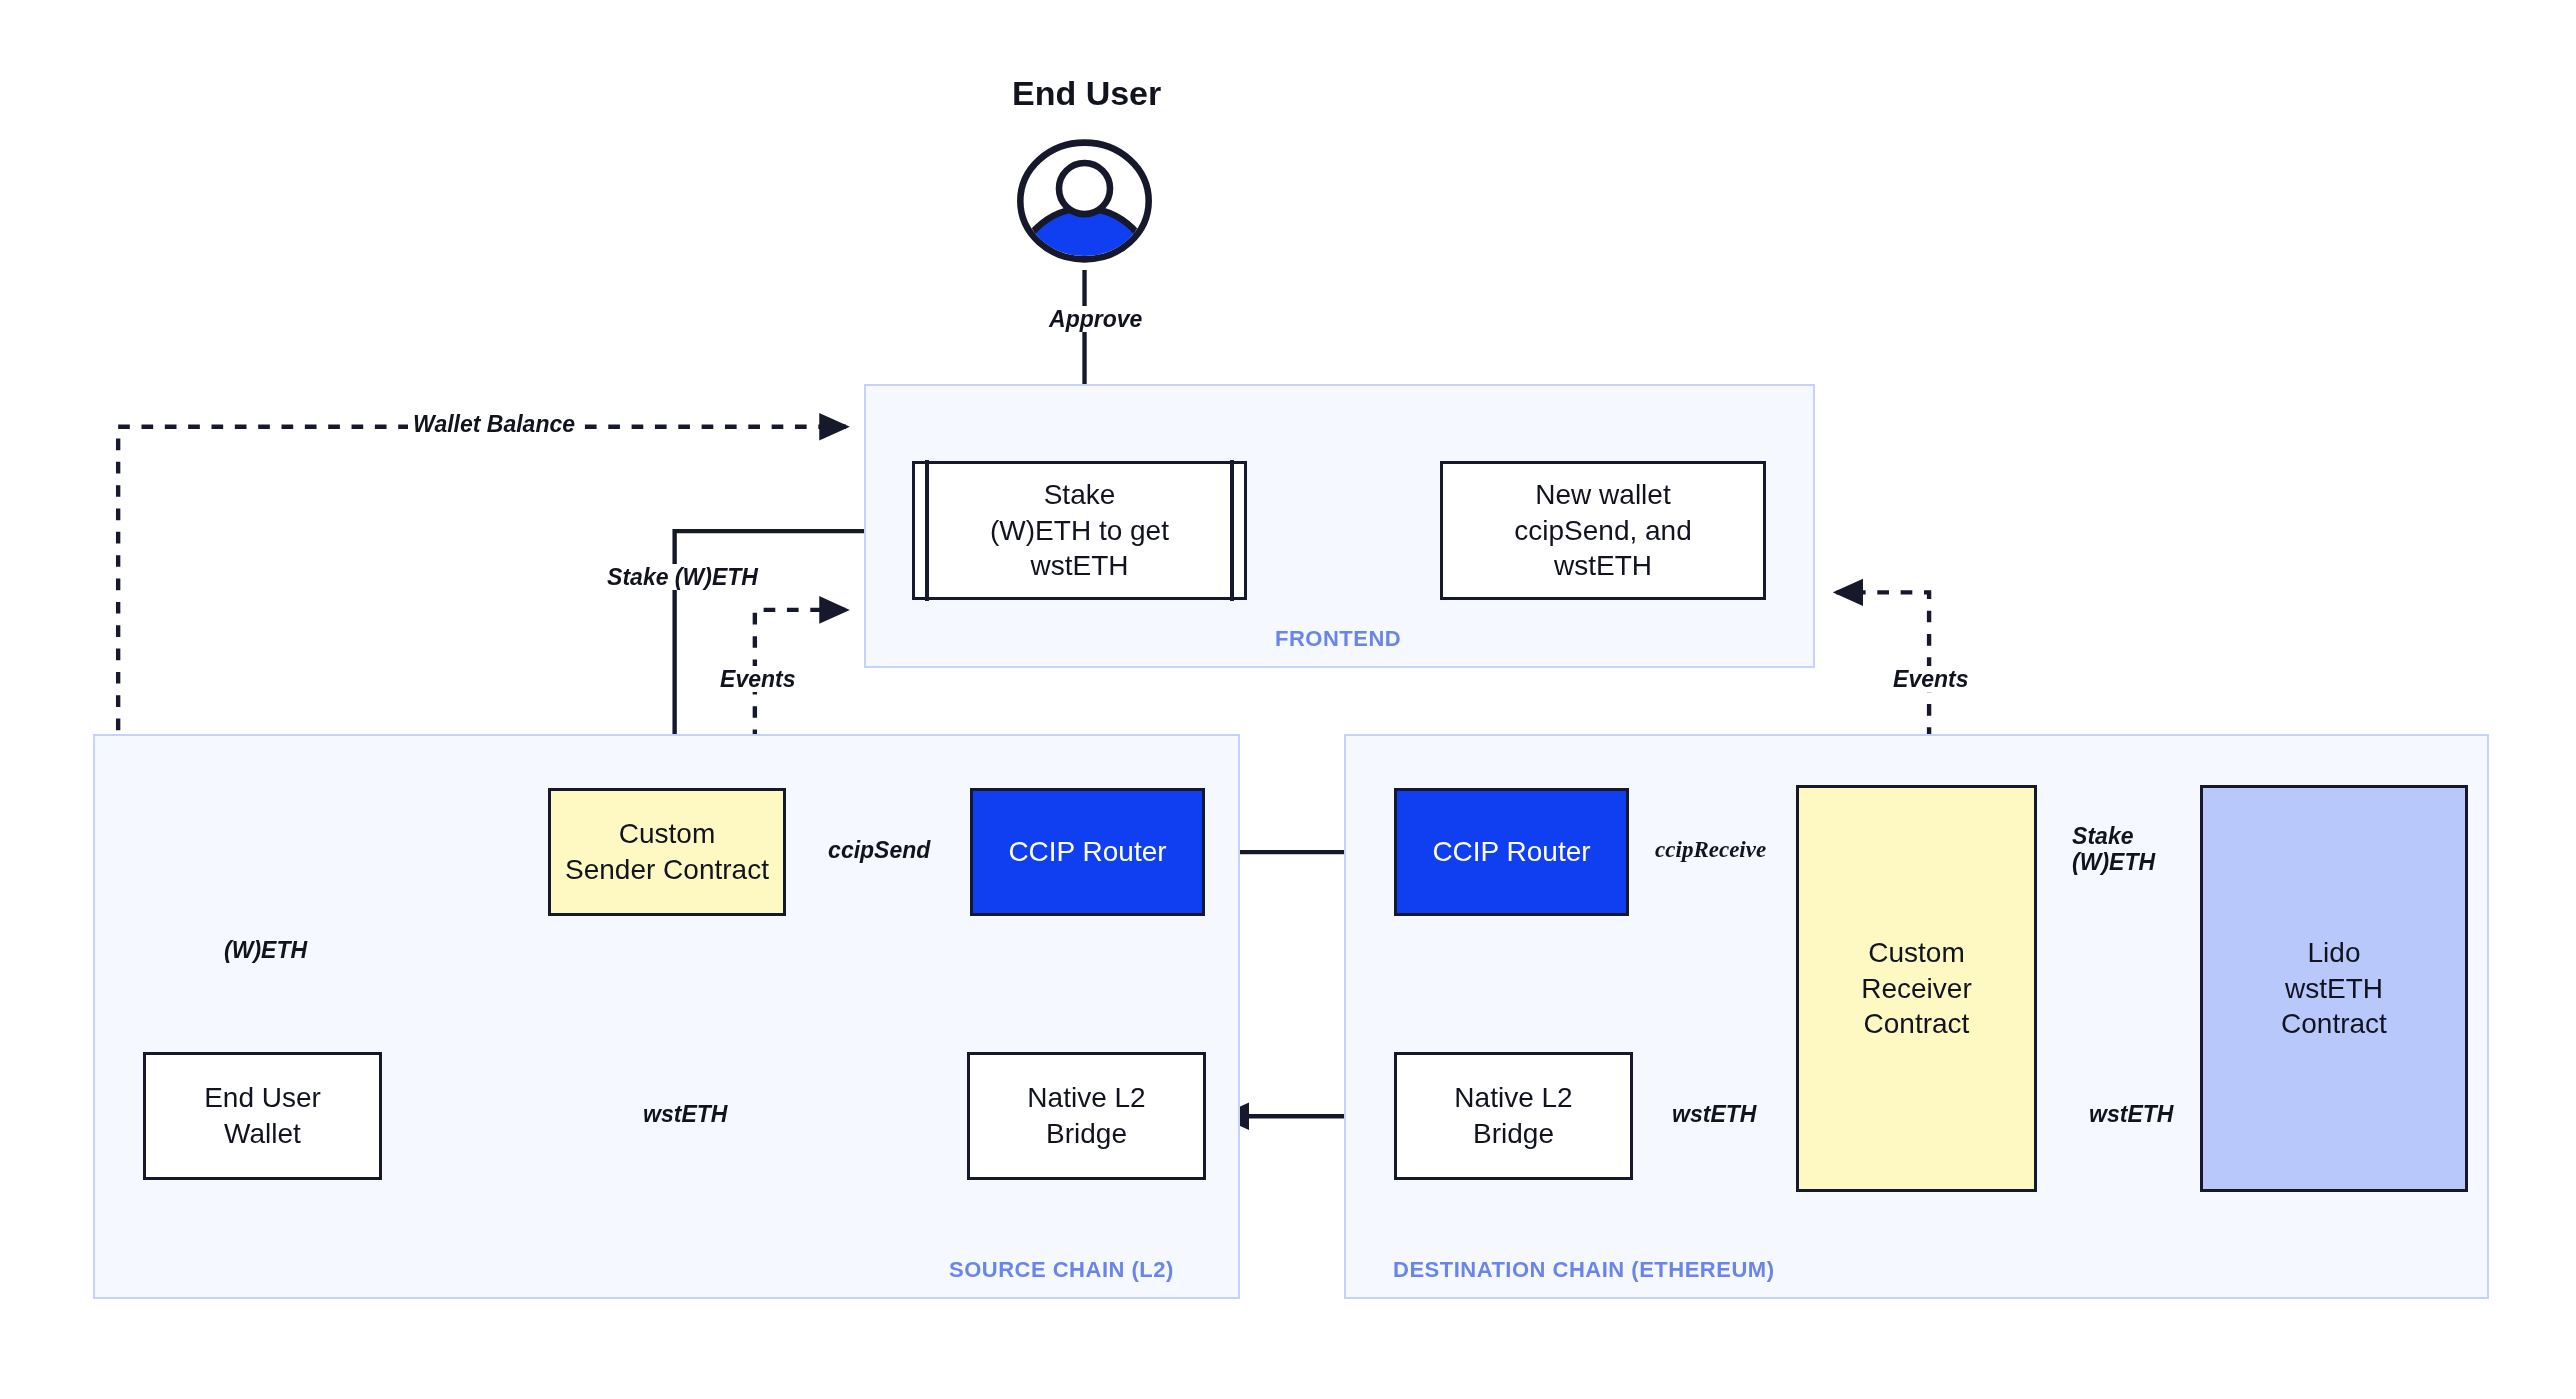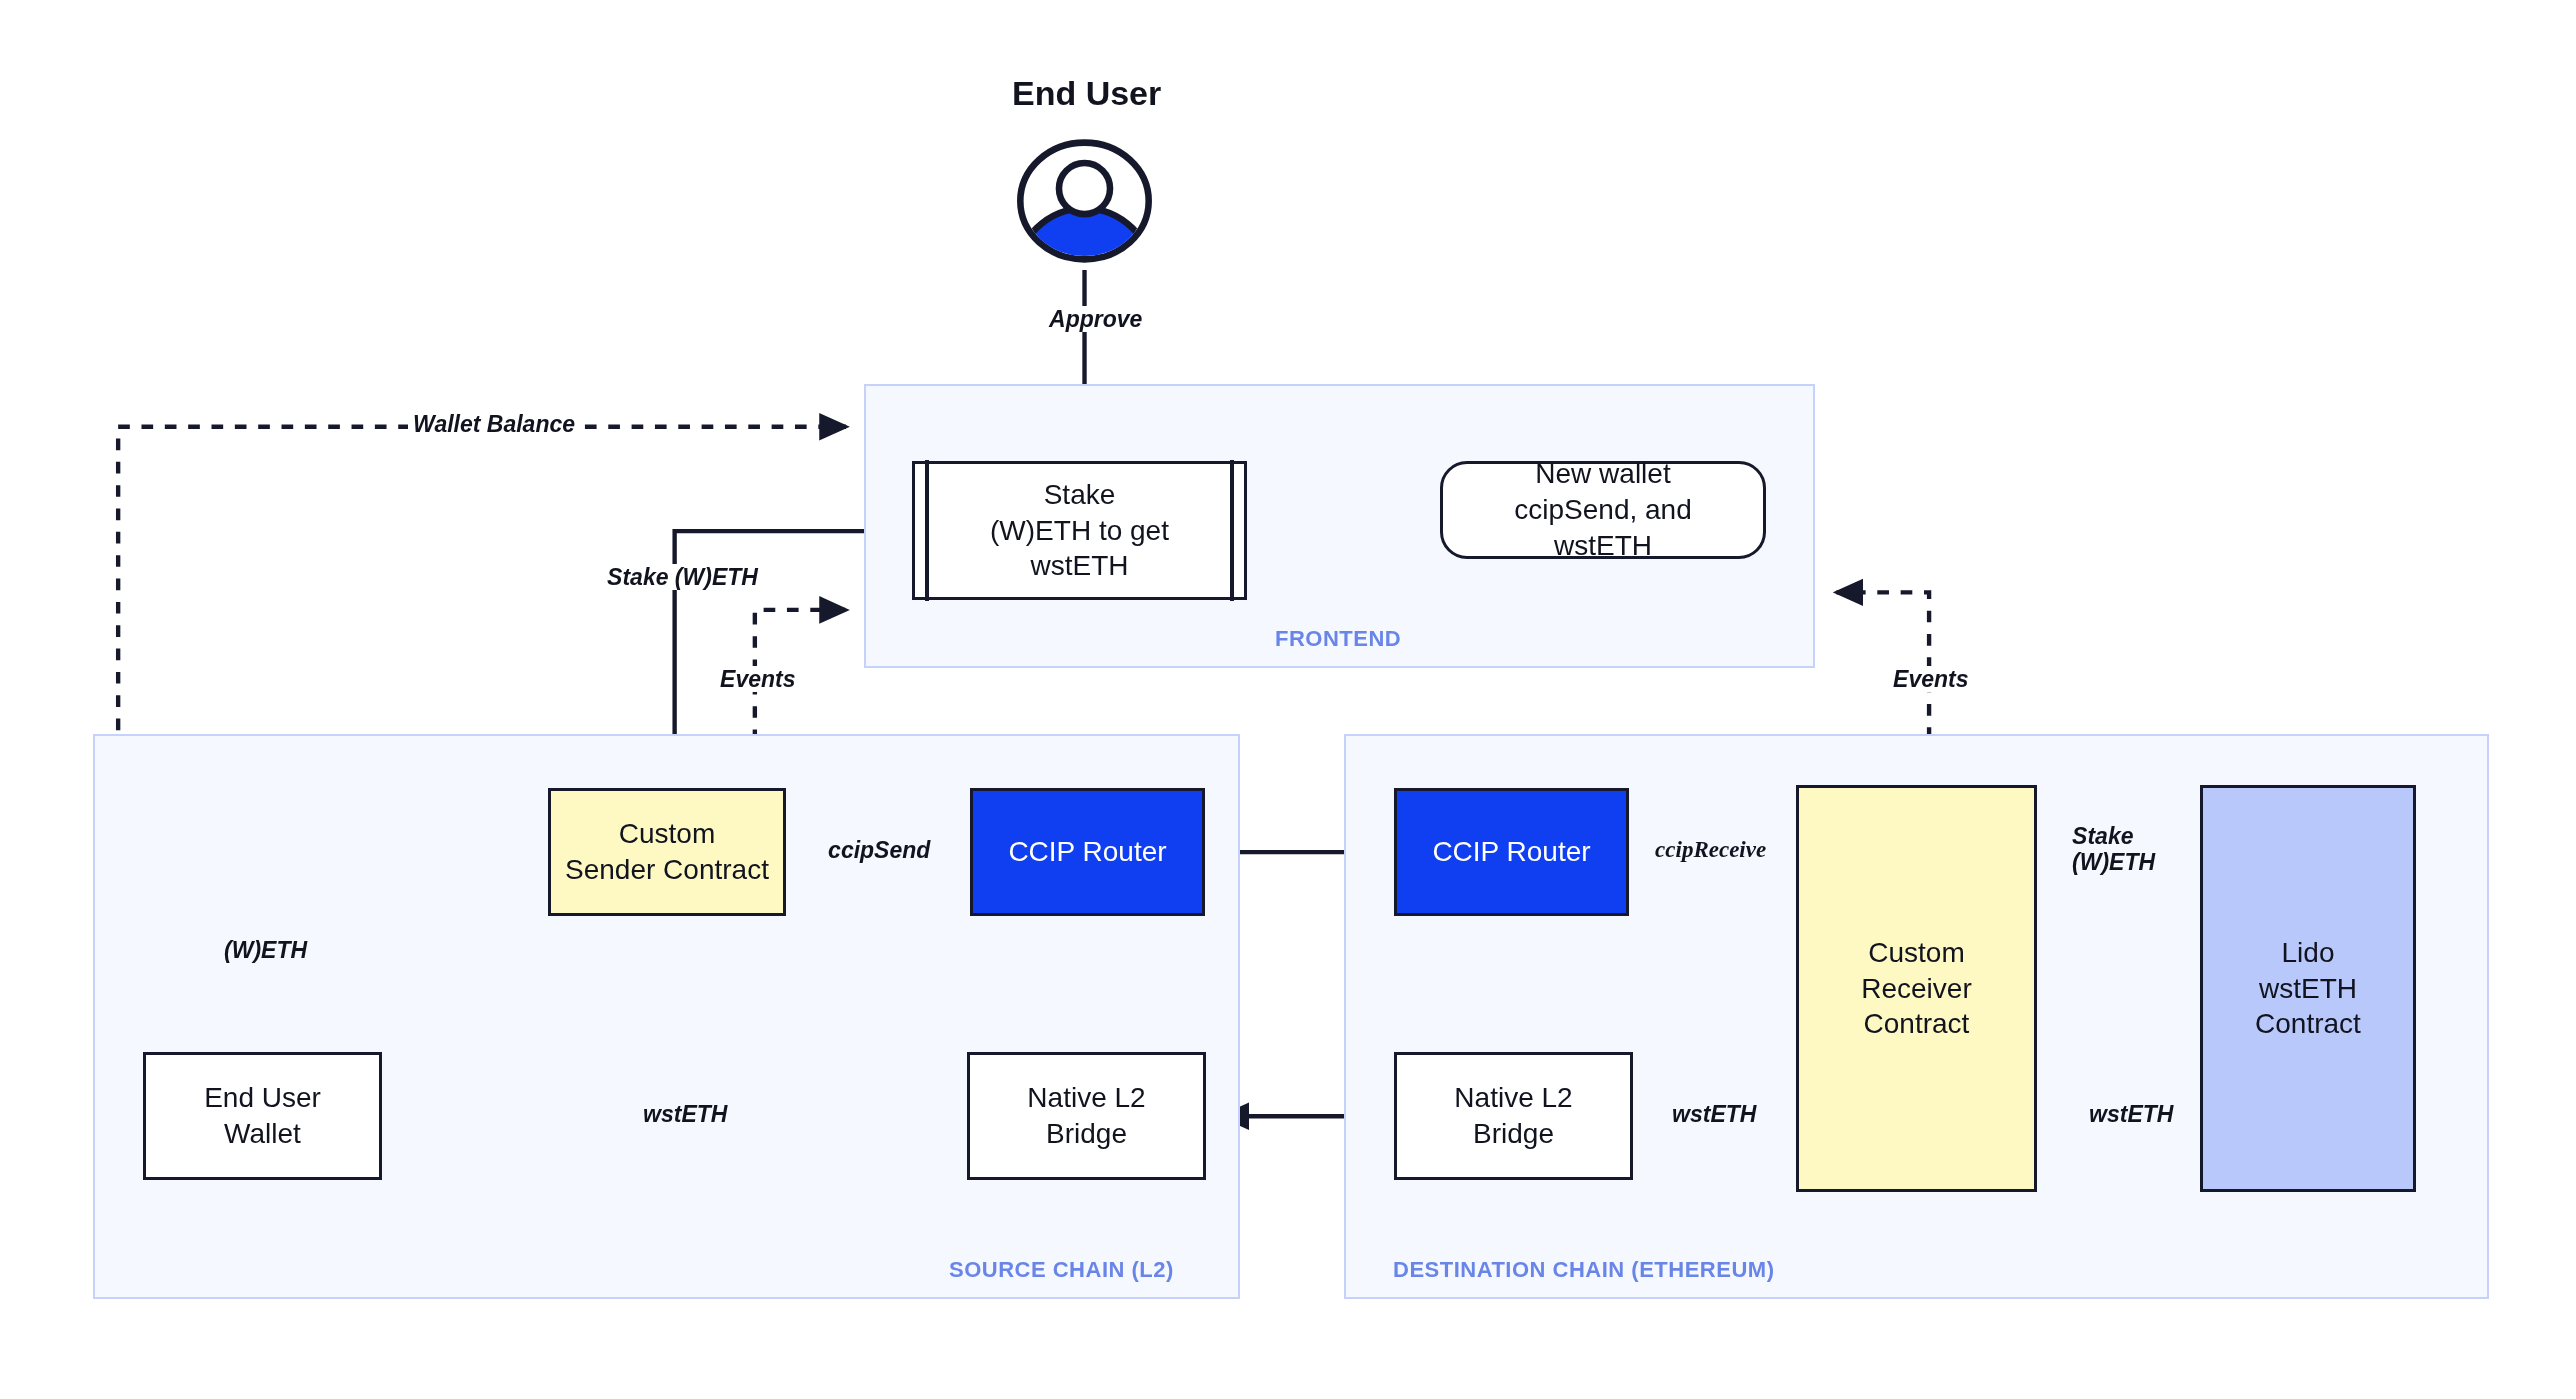--- a/index.html
+++ b/index.html
@@ -199,21 +199,21 @@
   </svg>
 
   <div class="node process" style="left:912px; top:461px; width:335px; height:139px;">
     <div class="node-inner">
       <span>Stake</span><br>
       <span>(W)ETH to get</span><br>
       <span>wstETH</span>
     </div>
   </div>
 
-  <div class="node" style="left:1440px; top:461px; width:326px; height:98px;border-radius:27px;">
+  <div class="node" style="left:1440px; top:461px; width:326px; height:139px;">
     <div class="node-inner">
       <span>New wallet</span><br>
       <span>ccipSend, and</span><br>
       <span>wstETH</span>
     </div>
   </div>
 
   <div class="node yellow" style="left:548px; top:788px; width:238px; height:128px;">
     <div class="node-inner">
       <span>Custom</span><br>
@@ -230,21 +230,21 @@
   </div>
 
   <div class="node yellow" style="left:1796px; top:785px; width:241px; height:407px;">
     <div class="node-inner">
       <span>Custom</span><br>
       <span>Receiver</span><br>
       <span>Contract</span>
     </div>
   </div>
 
-  <div class="node lido" style="left:2200px; top:785px; width:216px; height:407px;">
+  <div class="node lido" style="left:2200px; top:785px; width:268px; height:407px;">
     <div class="node-inner">
       <span>Lido</span><br>
       <span>wstETH</span><br>
       <span>Contract</span>
     </div>
   </div>
 
   <div class="node" style="left:143px; top:1052px; width:239px; height:128px;">
     <div class="node-inner">
       <span>End User</span><br>

